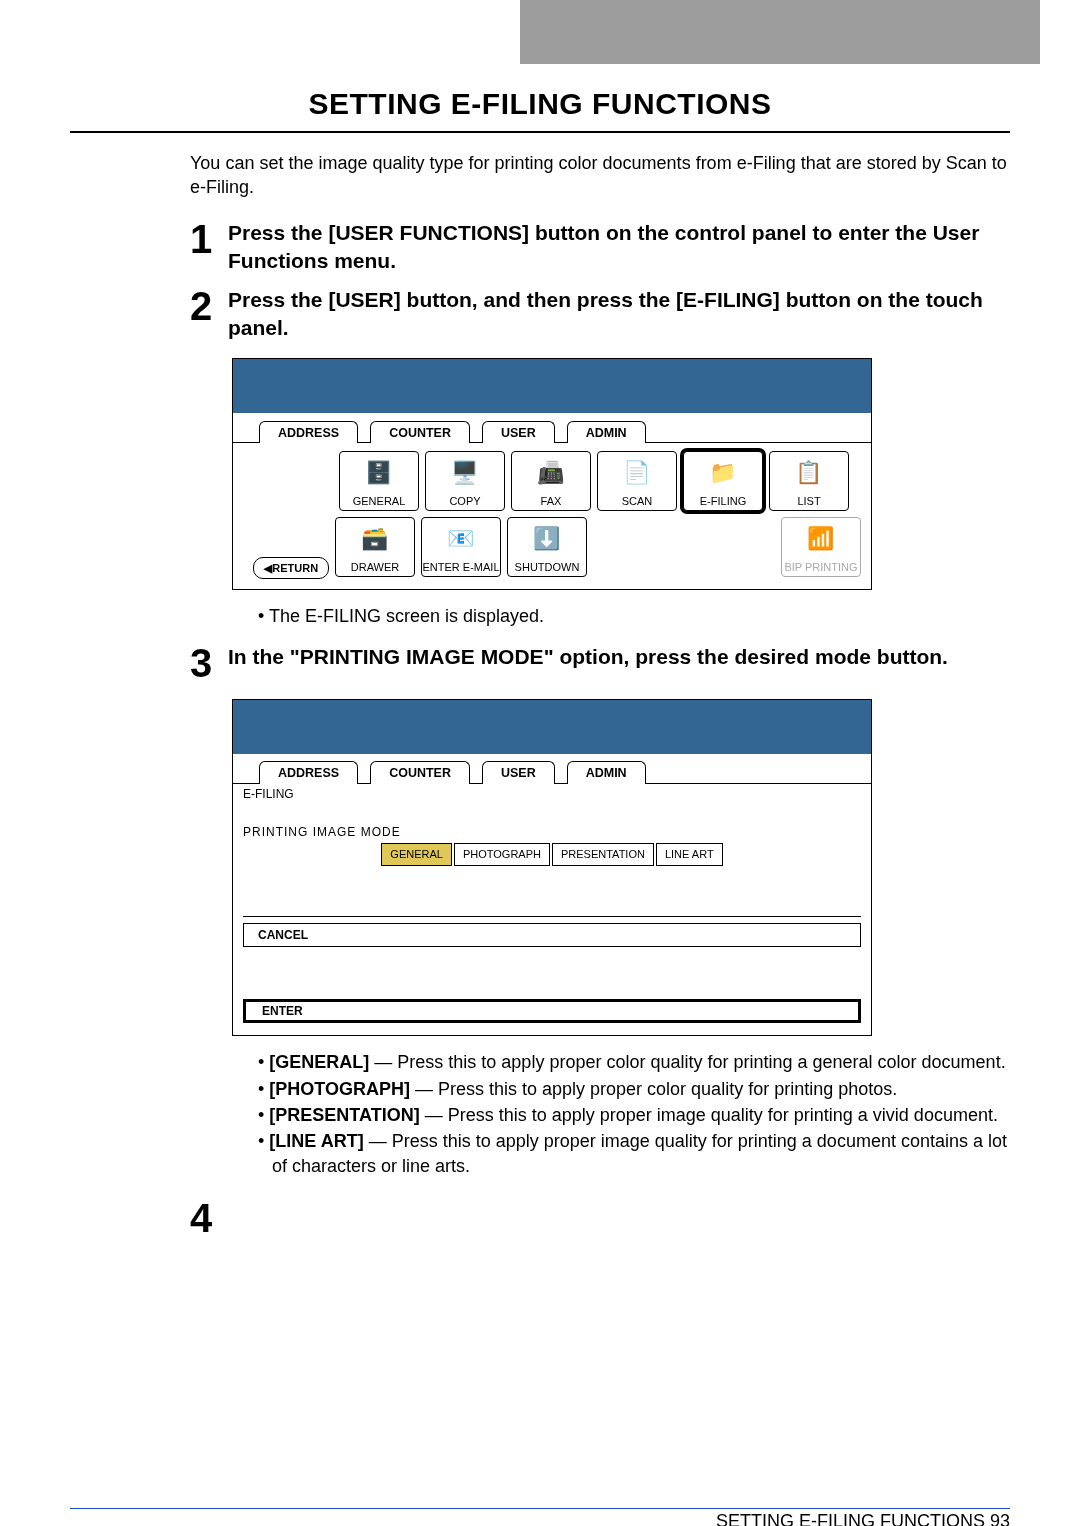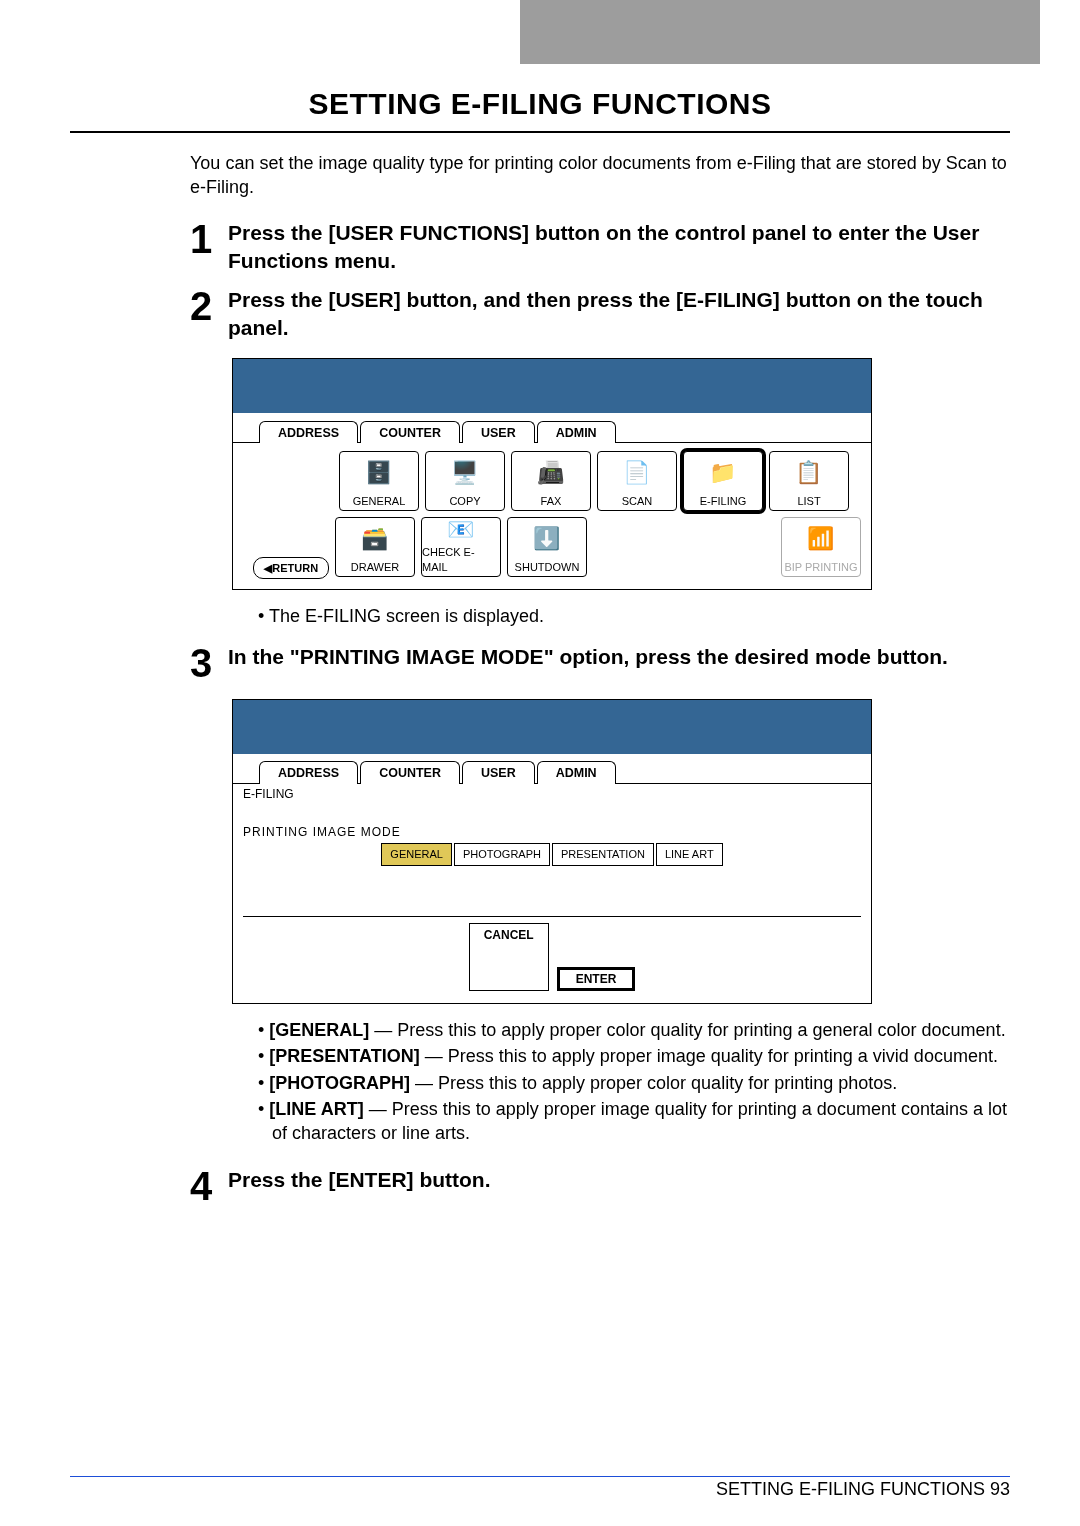--- a/index.html
+++ b/index.html
@@ -67,21 +67,21 @@
   }
   .screen-header {
     background: #346694;
     height: 54px;
   }
   .tabs-row {
     display: flex;
     align-items: flex-end;
     padding: 0 0 0 26px;
     height: 30px;
-    gap: 2px;
+    gap: 12px;
     background: #fff;
   }
   .tab {
     border: 1px solid #000;
     border-bottom: none;
     border-radius: 6px 6px 0 0;
     padding: 3px 18px 2px 18px;
     font-size: 12.5px;
     font-weight: bold;
     background: #fff;
@@ -199,20 +199,21 @@
   .mbtn.selected {
     background: #e0c858;
   }
   .dialog-btns {
     display: flex;
     justify-content: center;
     gap: 8px;
     margin-top: 50px;
     border-top: 1px solid #000;
     padding-top: 6px;
+    flex-direction: column;
   }
   .dbtn {
     border: 1px solid #000;
     font-size: 12px;
     font-weight: bold;
     padding: 3px 14px;
     background: #fff;
   }
   .dbtn.enter {
     box-shadow: inset 0 0 0 2px #000;
@@ -288,21 +289,21 @@
         </div>
       </div>
       <div class="row2">
         <div class="return-btn">◀ <span>RETURN</span></div>
         <div class="fbtn">
           <span class="ico ico-small">🗃️</span>
           <span>DRAWER</span>
         </div>
         <div class="fbtn">
           <span class="ico ico-small">📧</span>
-          <span>CHECK E-MAIL</span>
+          <span>ENTER E-MAIL</span>
         </div>
         <div class="fbtn">
           <span class="ico ico-small">⬇️</span>
           <span>SHUTDOWN</span>
         </div>
         <div style="flex:1"></div>
         <div class="fbtn disabled">
           <span class="ico ico-small">📶</span>
           <span>BIP PRINTING</span>
         </div>
@@ -339,25 +340,24 @@
       </div>
       <div class="dialog-btns">
         <div class="dbtn">CANCEL</div>
         <div class="dbtn enter">ENTER</div>
       </div>
     </div>
   </div>
 
   <ul class="option-list">
     <li><b>[GENERAL]</b><span> — Press this to apply proper color quality for printing a general color document.</span></li>
+    <li><b>[PHOTOGRAPH]</b><span> — Press this to apply proper color quality for printing photos.</span></li>
     <li><b>[PRESENTATION]</b><span> — Press this to apply proper image quality for printing a vivid document.</span></li>
-    <li><b>[PHOTOGRAPH]</b><span> — Press this to apply proper color quality for printing photos.</span></li>
     <li><b>[LINE ART]</b><span> — Press this to apply proper image quality for printing a document contains a lot of characters or line arts.</span></li>
   </ul>
 
   <div class="step">
     <div class="step-num">4</div>
-    <div class="step-text">Press the [ENTER] button.</div>
   </div>
 
 </div>
 
 <div class="footer">SETTING E-FILING FUNCTIONS    93</div>
 
 </body></html>

